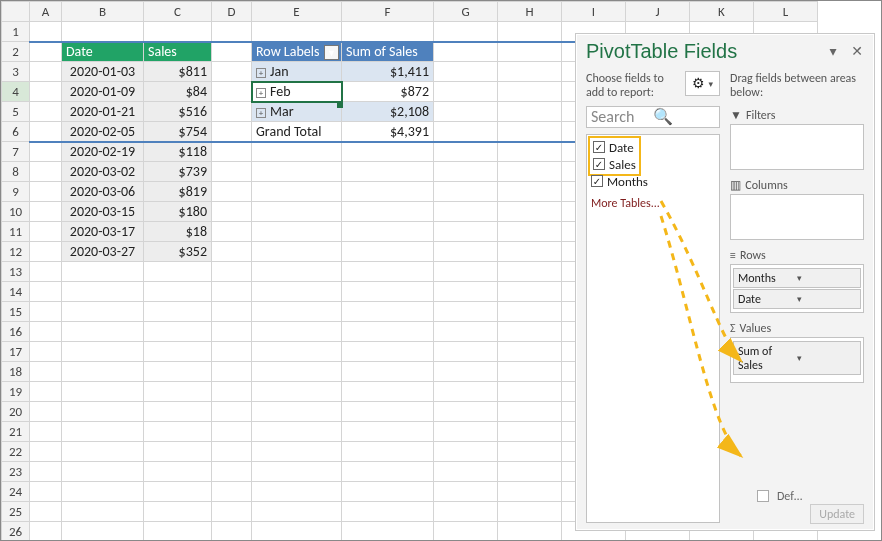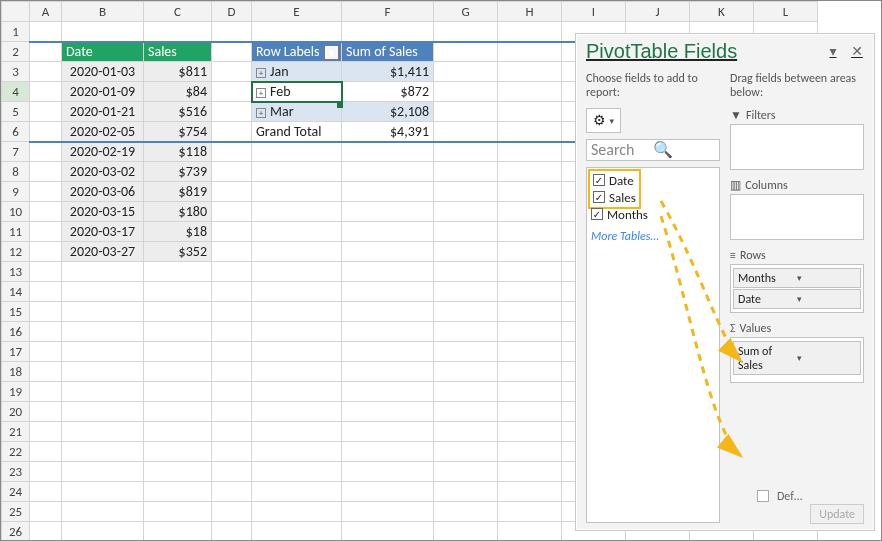--- a/index.html
+++ b/index.html
@@ -34,35 +34,35 @@
   .bold { font-weight:bold; }
   .pvBottom td { border-bottom:2px solid #4f81bd !important; border-top:1px solid #4f81bd !important;}
   .pvTopRow td { border-top:2px solid #4f81bd !important; }
 
   
   .cellSel { outline:2px solid #217346; outline-offset:-1px; }
   .fillHandle { position:absolute; width:6px; height:6px; background:#217346; }
 
   
   .pane { position:absolute; right:6px; top:32px; width:300px; height:498px; border:1px solid #c8c8c8; background:#f3f3f3; box-shadow:0 0 0 1px #fff inset; }
-  .paneHdr { display:flex; align-items:center; padding:6px 8px 4px 10px;text-decoration:underline; }
+  .paneHdr { display:flex; align-items:center; padding:6px 8px 4px 10px; }
   .paneTitle { flex:1; color:#217346; font-family:"Segoe UI Light","Segoe UI",Arial,sans-serif; font-size:20px; }
   .paneBtn { width:18px; height:18px; display:flex; align-items:center; justify-content:center; color:#666; font-size:14px; margin-left:6px; cursor:pointer;}
   .paneBody { display:flex; height:calc(100% - 36px); }
   .leftCol { width:150px; padding:4px 6px 4px 10px; display:flex; flex-direction:column; }
   .rightCol{ flex:1; padding:4px 10px 4px 4px; display:flex; flex-direction:column; }
   .smallTxt{ font-size:12px; color:#555; line-height:1.2; }
   .gearBox { border:1px solid #c2c2c2; background:#fff; padding:3px 6px; display:flex; align-items:center; gap:4px; }
   .search  { margin-top:6px; border:1px solid #c2c2c2; background:#fff; height:22px; display:flex; align-items:center; padding:0 4px; color:#888; font-size:16px;}
   .search span{flex:1}
   .fieldList{ margin-top:6px; border:1px solid #c2c2c2; background:#fff; flex:1; padding:4px; font-size:13px; overflow:hidden;}
   .fld { display:flex; align-items:center; gap:4px; padding:1px 0;}
   .chk { width:12px; height:12px; border:1px solid #666; display:inline-flex; align-items:center; justify-content:center; font-size:10px; background:#fff;}
   .fldHL { outline:2px solid #f4b719; outline-offset:1px; display:inline-block; padding:0 2px;}
-  .more { color:#3b82f6; margin-top:6px; font-size:12px;font-style:italic; }
+  .more { color:#7f1d1d; margin-top:6px; font-size:12px; }
 
   .dropHdr{ font-size:12px; color:#555; display:flex; align-items:center; gap:4px; margin-top:8px;}
   .dropZone{ border:1px solid #c2c2c2; background:#fff; min-height:46px; margin-top:2px; padding:2px; }
   .pill{ border:1px solid #c2c2c2; background:#f0f0f0; font-size:12px; padding:2px 4px; margin:1px 0; display:flex; align-items:center;}
   .pill span{flex:1}
   .caret{ font-size:9px; color:#555; }
 
   .paneFoot{ position:absolute; bottom:6px; right:10px; display:flex; align-items:center; gap:8px; font-size:12px; color:#666;}
   .upd{ border:1px solid #ccc; background:#f0f0f0; color:#aaa; padding:2px 8px;margin-top:36px;}
 
@@ -510,21 +510,21 @@
   </div>
 
   <div class="pane">
     <div class="paneHdr">
       <div class="paneTitle">PivotTable Fields</div>
       <div class="paneBtn">▾</div>
       <div class="paneBtn">✕</div>
     </div>
     <div class="paneBody">
       <div class="leftCol">
-        <div style="display:flex; align-items:flex-start; gap:8px;flex-direction:column;">
+        <div style="display:flex; align-items:flex-start; gap:8px;">
           <div class="smallTxt" style="flex:1">Choose fields to add to report:</div>
           <div class="gearBox">
               <span>⚙</span>
               <span class="caret">▾</span>
             </div>
         </div>
         <div class="search">
             <span>Search</span>
             <span>🔍</span>
           </div>

